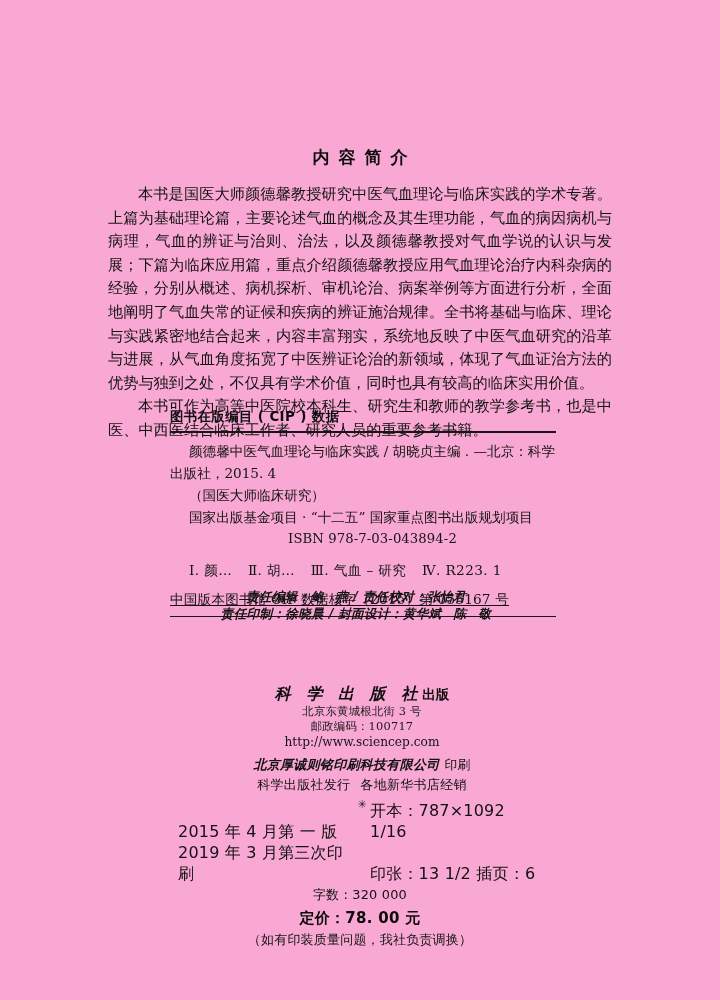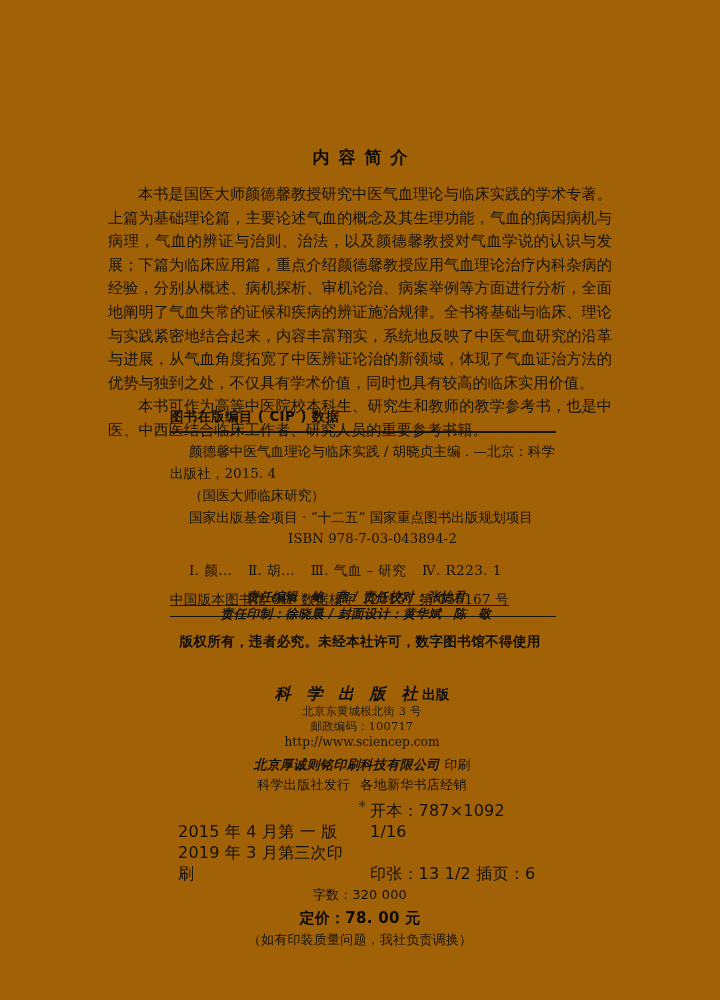--- a/index.html
+++ b/index.html
@@ -14,21 +14,21 @@
     color: #111111;
     position: relative;
     overflow: hidden;
   }
 
   .page {
     position: absolute;
     left: 0; top: 0;
     width: 720px;
     height: 1000px;
-    background: #a16207;
+    background: #f9a8d4;
   }
 
   
   .summary-block {
     position: absolute;
     left: 108px;
     top: 146px;
     width: 504px;
   }
   .summary-title {
@@ -295,21 +295,20 @@
     <div class="credit-line">
       <span>责任编辑：鲍</span><span class="sp"></span><span>燕</span>
       <span>/ 责任校对：张怡君</span>
     </div>
     <div class="credit-line">
       <span>责任印制：徐晓晨</span>
       <span>/ 封面设计：黄华斌</span><span class="sp"></span><span>陈</span><span class="sp"></span><span>敬</span>
     </div>
   </div>
 
-  <div class="copyright-line">版权所有，违者必究。未经本社许可，数字图书馆不得使用</div>
 
   <div class="publisher-block">
     <div class="pub-name">
       <span>科 学 出 版 社</span><span class="pub-suffix">出版</span>
     </div>
     <div class="pub-addr">北京东黄城根北街 3 号</div>
     <div class="pub-addr">邮政编码：100717</div>
     <div class="pub-url">http://www.sciencep.com</div>
     <div class="pub-printer">
       <span>北京厚诚则铭印刷科技有限公司</span>

